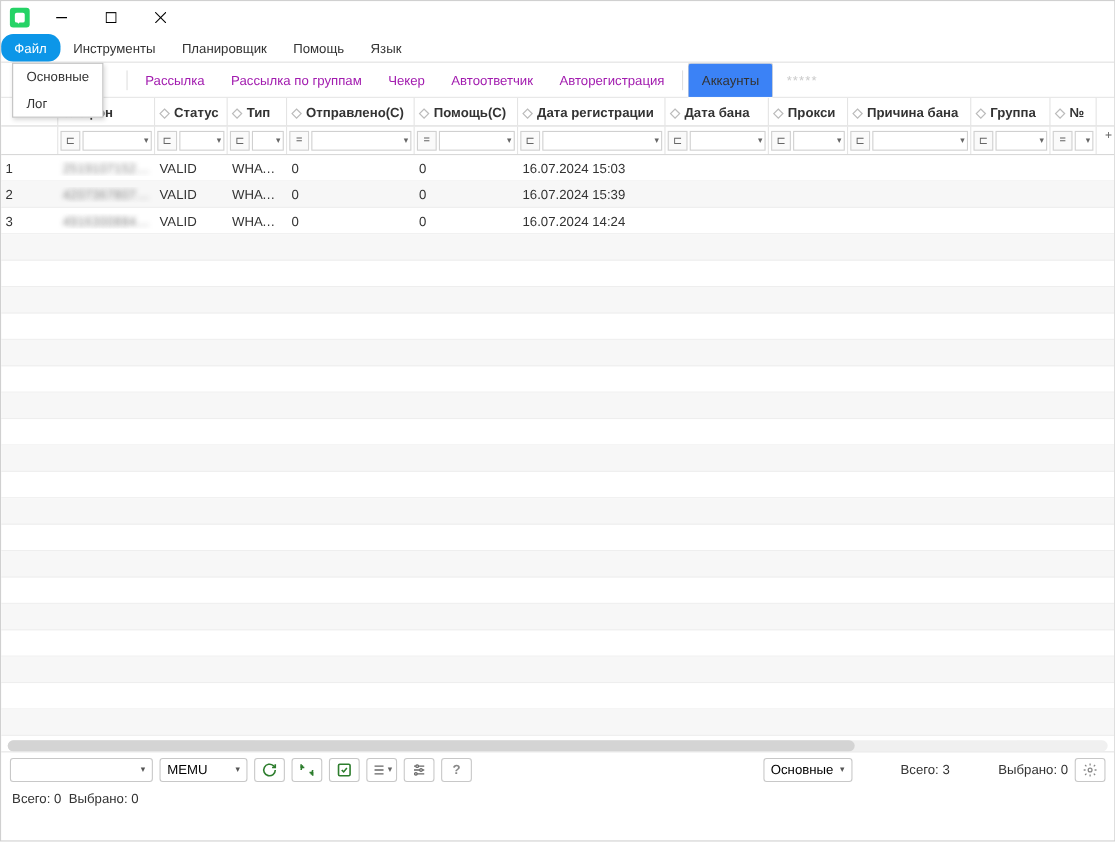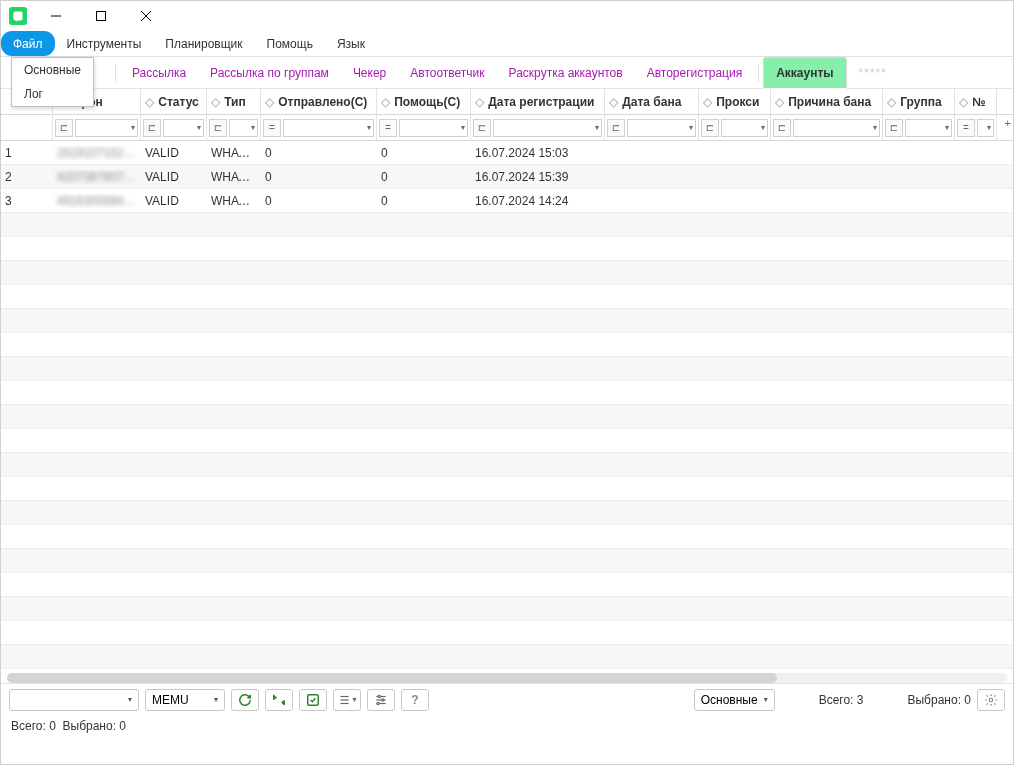--- a/index.html
+++ b/index.html
@@ -18,21 +18,21 @@
 .menubar .menu-item { padding: 0 12px; display: flex; align-items: center; cursor: default; color: #333; border-radius: 11px; }
 .menubar .menu-item.active { background: #0c96e8; color: #fff; }
 
 
 .dropdown { position: absolute; top: 56px; left: 10px; background: #fff; border: 1px solid #c0c0c0; box-shadow: 1px 2px 4px rgba(0,0,0,0.15); z-index: 100; min-width: 78px; }
 .dropdown .dd-item { padding: 5px 12px; cursor: default; color: #333; }
 
 
 .tabs { height: 32px; display: flex; align-items: center; border-bottom: 1px solid #e4e4e4; padding-left: 110px; gap: 0; }
 .tabs .tab { padding: 0 12px; height: 32px; display: flex; align-items: center; color: #a21caf; cursor: default; }
-.tabs .tab.active { color: #333; border: 1px solid #d8d8d8; border-bottom: 1px solid #fff; border-radius: 3px 3px 0 0; margin-bottom: -1px; background: #86efac; font-weight: bold; }
+.tabs .tab.active { color: #333; border: 1px solid #d8d8d8; border-bottom: 1px solid #fff; border-radius: 3px 3px 0 0; margin-bottom: -1px; background: #3b82f6; }
 .tabs .tab.dots { color: #ccc; letter-spacing: 1px; }
 .tabs .sep { width: 1px; height: 18px; background: #e0e0e0; margin: 0 4px; }
 
 
 .grid { width: 100%; }
 .grid-header { display: flex; border-bottom: 1px solid #d8d8d8; background: #fff; height: 26px; }
 .grid-header .col { border-right: 1px solid #e4e4e4; display: flex; align-items: center; padding: 0 4px; gap: 4px; font-weight: 600; color: #333; overflow: hidden; white-space: nowrap; }
 .grid-header .col .filter-ic { color: #bbb; flex-shrink: 0; }
 
 
@@ -124,21 +124,20 @@
   <div class="dd-item">Основные</div>
   <div class="dd-item">Лог</div>
 </div>
 
 <div class="tabs">
   <div class="sep"></div>
   <div class="tab">Рассылка</div>
   <div class="tab">Рассылка по группам</div>
   <div class="tab">Чекер</div>
   <div class="tab">Автоответчик</div>
-  <div class="tab">Раскрутка аккаунтов</div>
   <div class="tab">Авторегистрация</div>
   <div class="sep"></div>
   <div class="tab active">Аккаунты</div>
   <div class="tab dots">*****</div>
 </div>
 
 <div class="grid">
   <div class="grid-header">
     <div class="col c-idx"></div>
     <div class="col c-phone">

